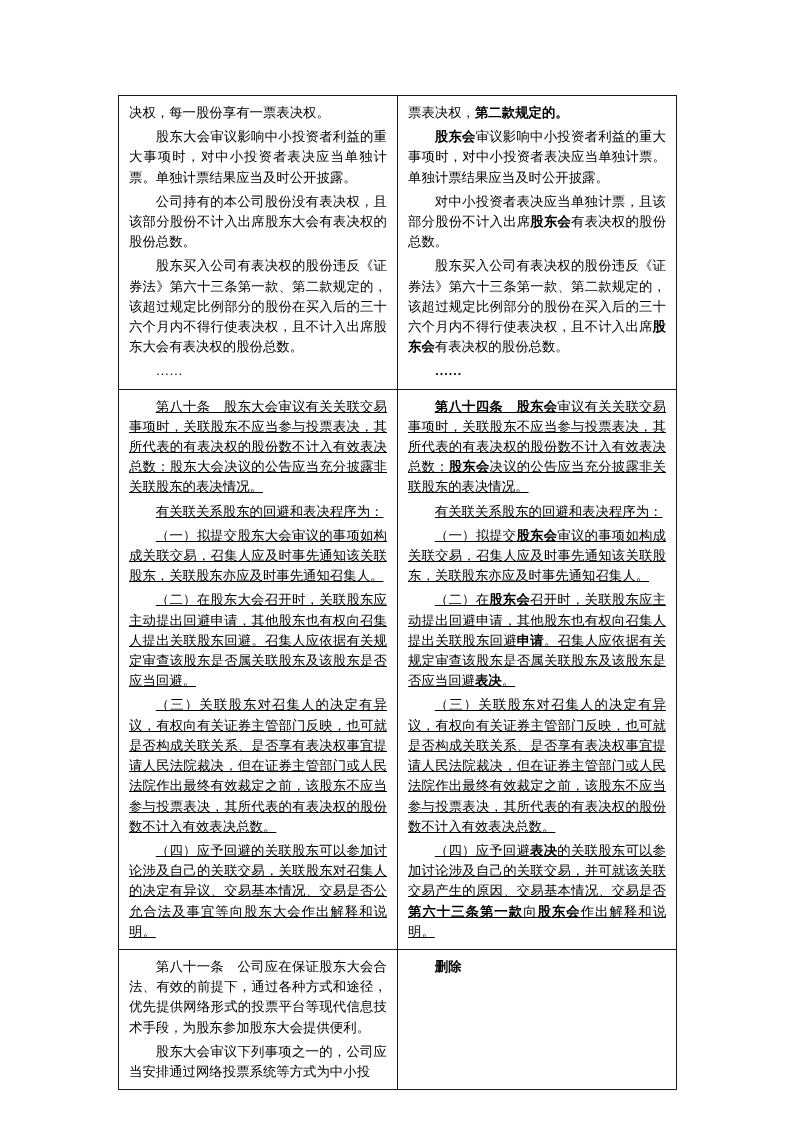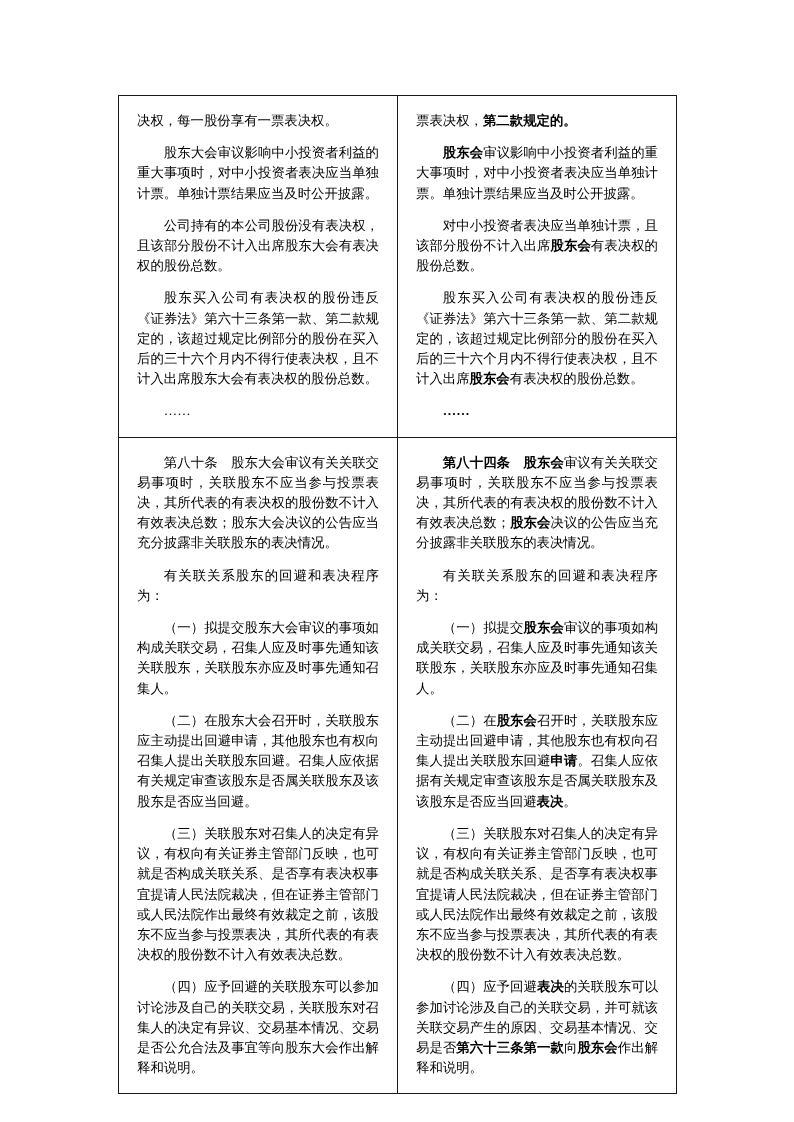--- a/index.html
+++ b/index.html
@@ -6,28 +6,28 @@
   .page{
     width:794px;height:1122px;background:#ffffff;position:relative;
     overflow:hidden;margin:0 auto;color:#000;
     font-family:"Liberation Serif","DejaVu Serif",serif;
   }
   table.cmp{
     position:absolute;left:118px;top:95px;width:558px;
     border-collapse:collapse;table-layout:fixed;
   }
   table.cmp tr.r1{height:273px;}
-  table.cmp tr.r2{height:508px;}
+  table.cmp tr.r2{height:508px;text-decoration:underline;}
   table.cmp tr.r3{height:137px;}
   table.cmp td{
     width:279px;border:1px solid #1a1a1a;vertical-align:top;
     padding:3px 6px 3px 6px;box-sizing:border-box;
     font-size:13.4px;line-height:20.2px;
   }
-  p.para{margin:12px;text-indent:2em;text-align:justify;word-break:break-all;}
+  p.para{margin:4px;text-indent:2em;text-align:justify;word-break:break-all;}
   p.para.noindent{text-indent:0;}
   b.run{font-weight:700;}
 </style>
 </head>
 <body>
 
 <div class="page">
   <table class="cmp">
     <tbody id="tbody">
         <tr class="r1">
@@ -57,15 +57,24 @@
           </td>
           <td>
             <p class="para"><b class="run">第八十四条　股东会</b><span class="run">审议有关关联交易事项时，关联股东不应当参与投票表决，其所代表的有表决权的股份数不计入有效表决总数；</span><b class="run">股东会</b><span class="run">决议的公告应当充分披露非关联股东的表决情况。</span></p>
             <p class="para"><span class="run">有关联关系股东的回避和表决程序为：</span></p>
             <p class="para"><span class="run">（一）拟提交</span><b class="run">股东会</b><span class="run">审议的事项如构成关联交易，召集人应及时事先通知该关联股东，关联股东亦应及时事先通知召集人。</span></p>
             <p class="para"><span class="run">（二）在</span><b class="run">股东会</b><span class="run">召开时，关联股东应主动提出回避申请，其他股东也有权向召集人提出关联股东回避</span><b class="run">申请</b><span class="run">。召集人应依据有关规定审查该股东是否属关联股东及该股东是否应当回避</span><b class="run">表决</b><span class="run">。</span></p>
             <p class="para"><span class="run">（三）关联股东对召集人的决定有异议，有权向有关证券主管部门反映，也可就是否构成关联关系、是否享有表决权事宜提请人民法院裁决，但在证券主管部门或人民法院作出最终有效裁定之前，该股东不应当参与投票表决，其所代表的有表决权的股份数不计入有效表决总数。</span></p>
             <p class="para"><span class="run">（四）应予回避</span><b class="run">表决</b><span class="run">的关联股东可以参加讨论涉及自己的关联交易，并可就该关联交易产生的原因、交易基本情况、交易是否</span><b class="run">第六十三条第一款</b><span class="run">向</span><b class="run">股东会</b><span class="run">作出解释和说明。</span></p>
           </td>
         </tr>
+        <tr class="r3">
+          <td>
+            <p class="para"><span class="run">第八十一条　公司应在保证股东大会合法、有效的前提下，通过各种方式和途径，优先提供网络形式的投票平台等现代信息技术手段，为股东参加股东大会提供便利。</span></p>
+            <p class="para"><span class="run">股东大会审议下列事项之一的，公司应当安排通过网络投票系统等方式为中小投</span></p>
+          </td>
+          <td>
+            <p class="para"><b class="run">删除</b></p>
+          </td>
+        </tr>
       </tbody>
   </table>
 </div>
 
 </body></html>

